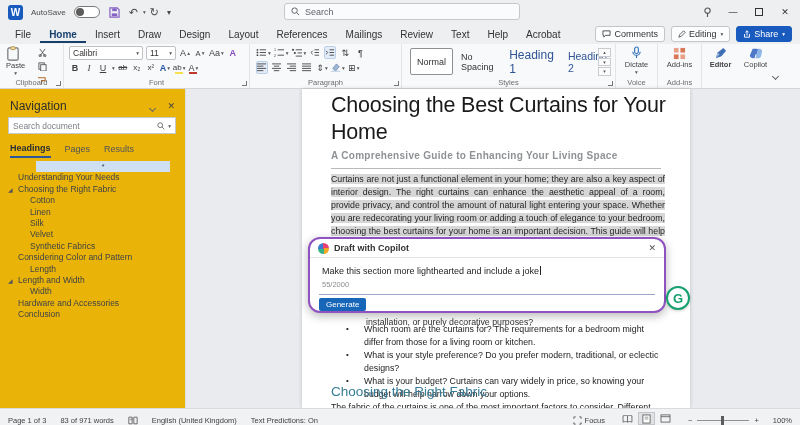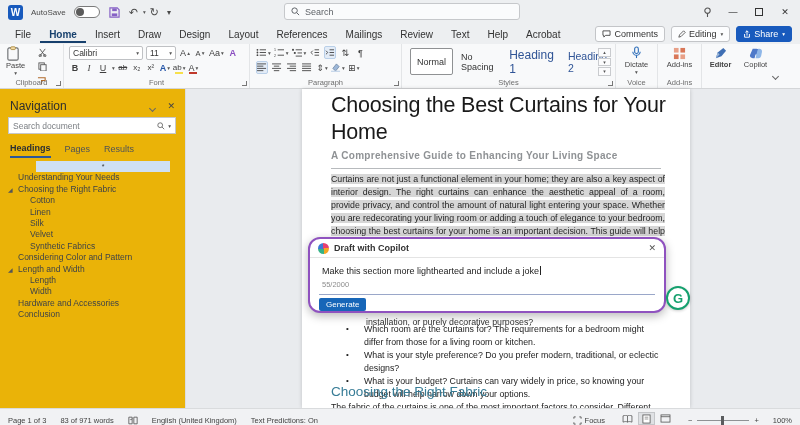--- a/index.html
+++ b/index.html
@@ -469,22 +469,22 @@
     <div id="navlist" class="abs">
       <div class="nitem selrow">*</div>
       <div class="nitem">Understanding Your Needs</div>
       <div class="nitem"><span class="tri">◢</span><span>Choosing the Right Fabric</span></div>
       <div class="nitem indent">Cotton</div>
       <div class="nitem indent">Linen</div>
       <div class="nitem indent">Silk</div>
       <div class="nitem indent">Velvet</div>
       <div class="nitem indent">Synthetic Fabrics</div>
       <div class="nitem">Considering Color and Pattern</div>
+      <div class="nitem indent">Length</div>
       <div class="nitem"><span class="tri">◢</span><span>Length and Width</span></div>
-      <div class="nitem indent">Length</div>
       <div class="nitem indent">Width</div>
       <div class="nitem">Hardware and Accessories</div>
       <div class="nitem">Conclusion</div>
     </div>
   </div>
 
   <div id="page" class="abs" style="overflow:hidden;">
     <div id="doctitle" class="abs">Choosing the Best Curtains for Your Home</div>
     <div id="docsubtitle" class="abs">A Comprehensive Guide to Enhancing Your Living Space</div>
     <div id="docrule" class="abs"></div>

